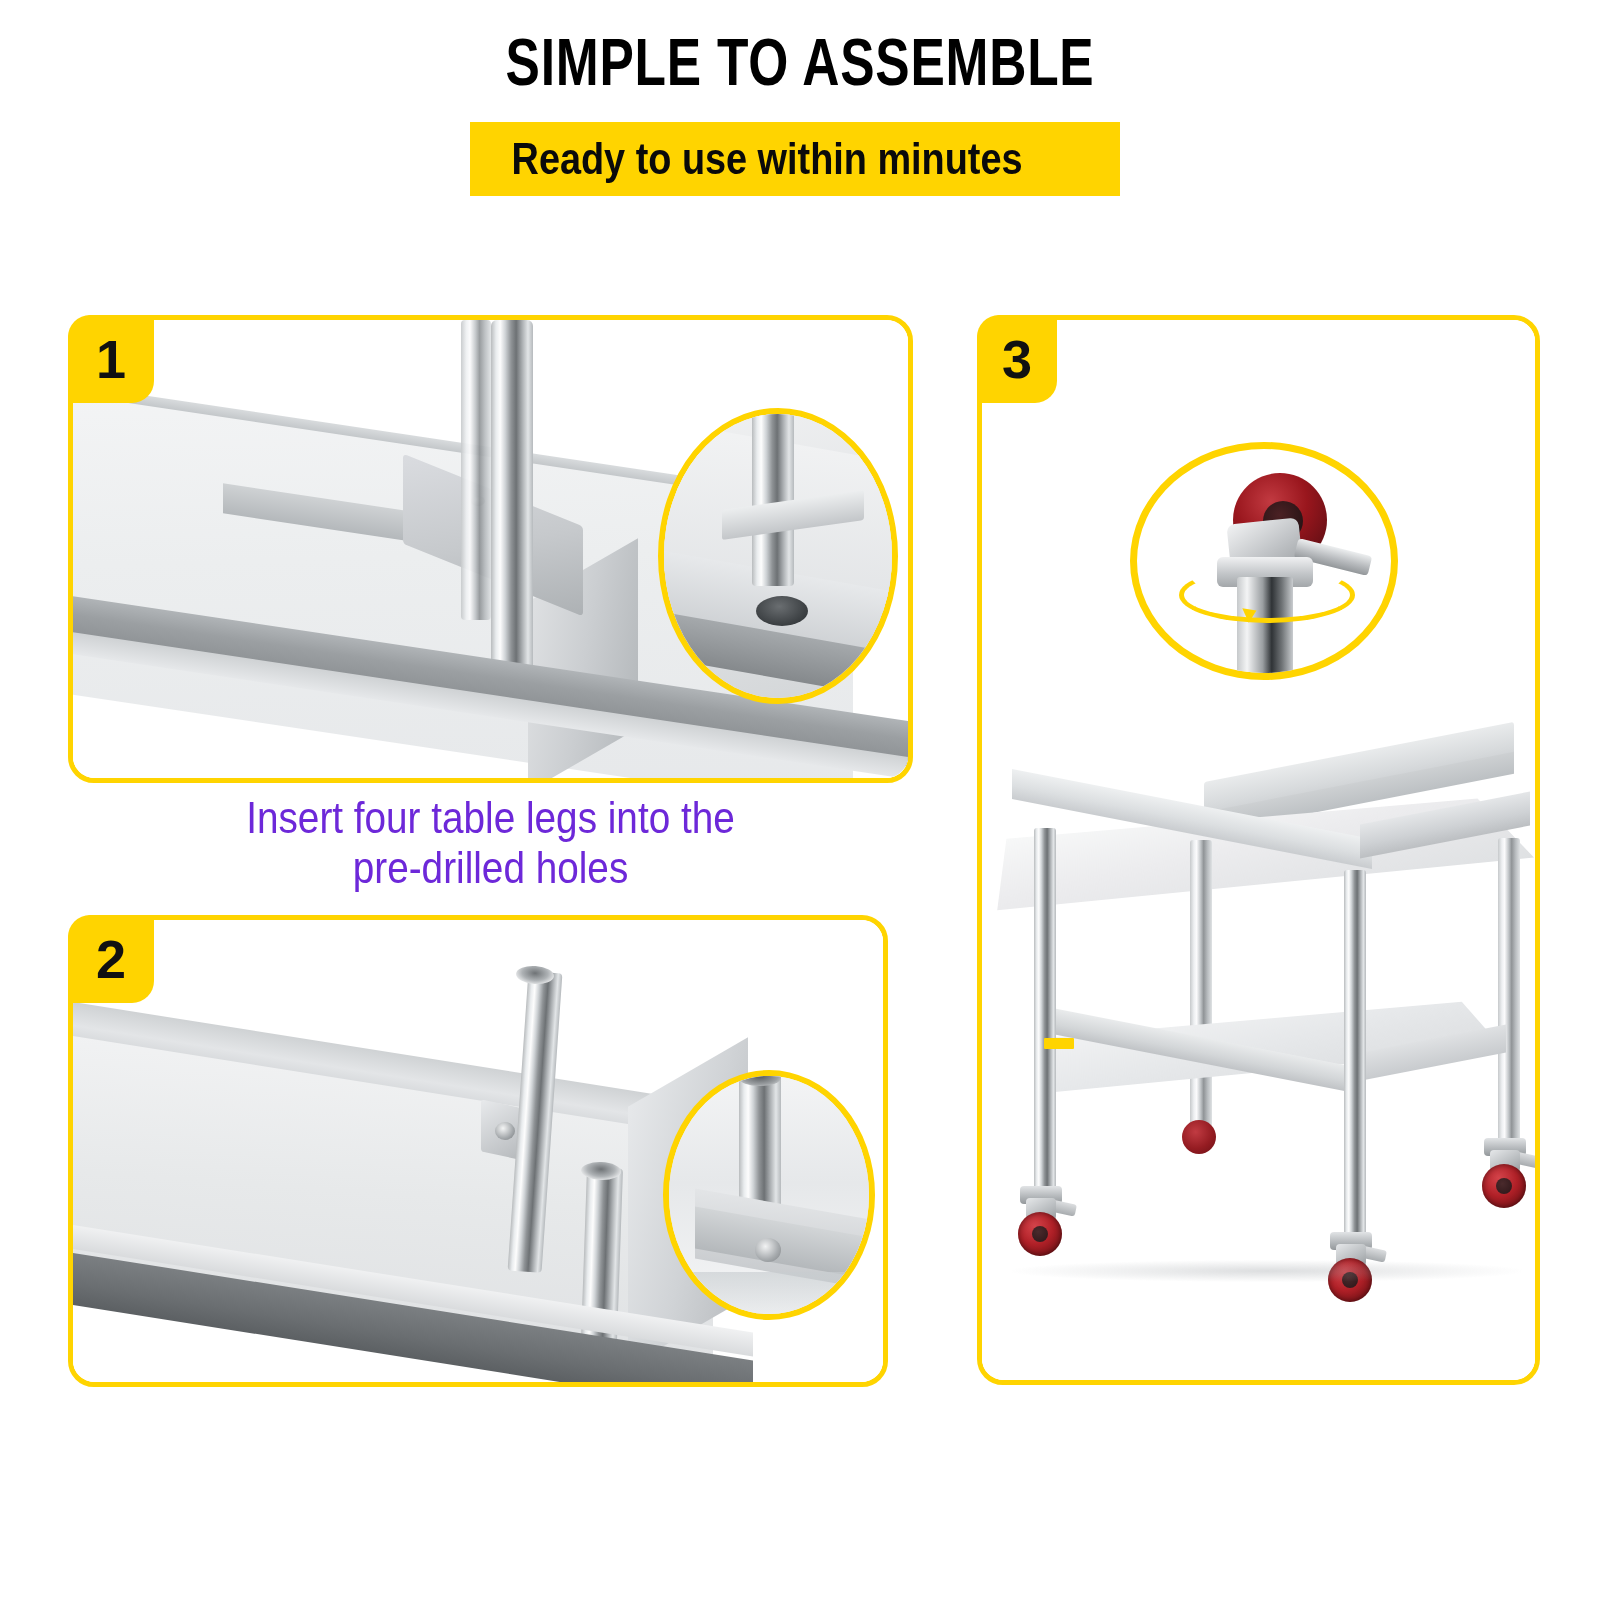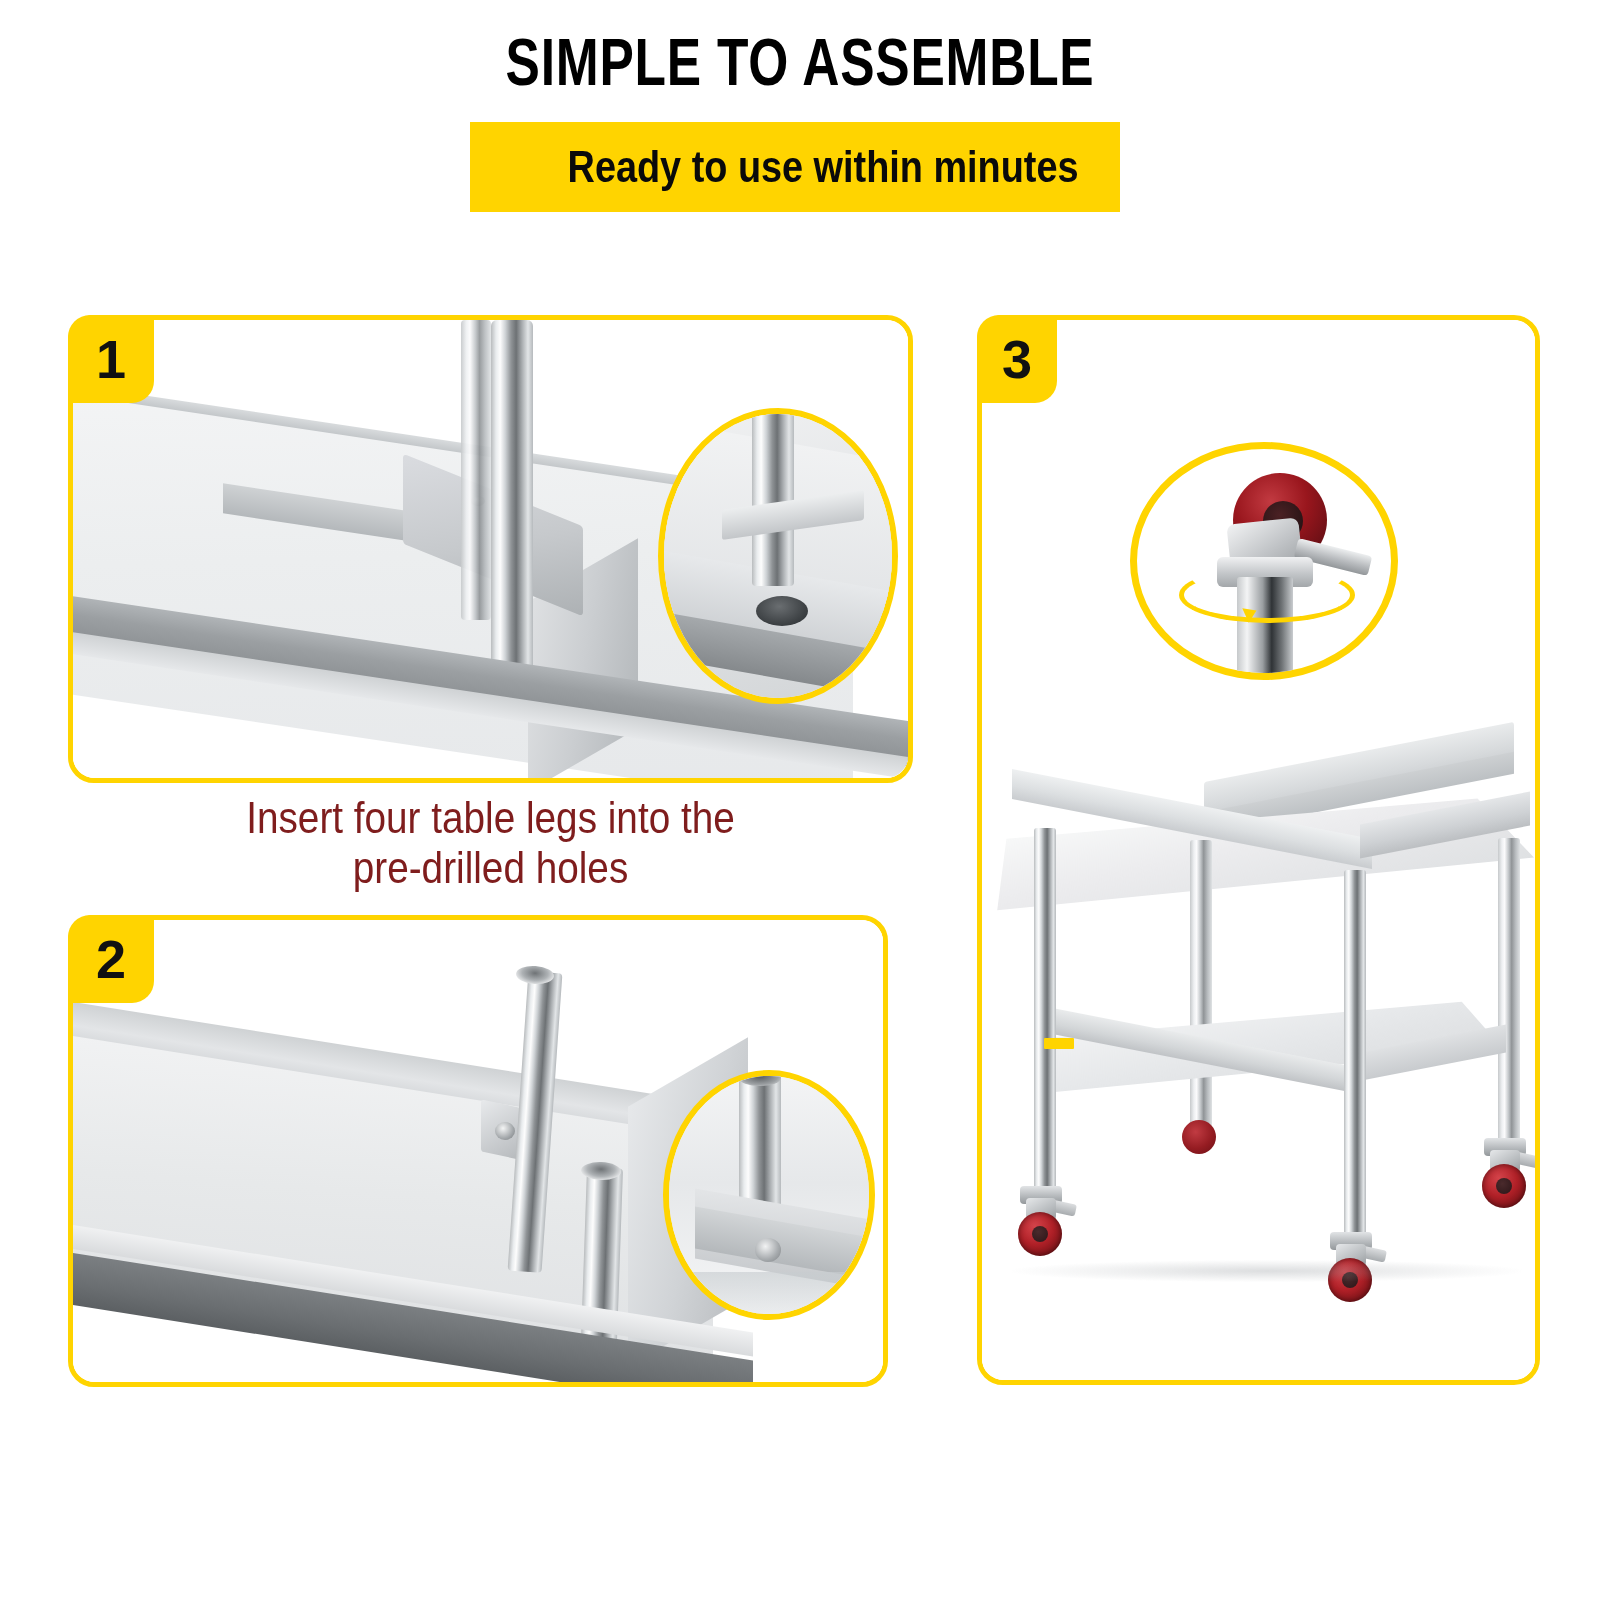--- a/index.html
+++ b/index.html
@@ -19,23 +19,23 @@
     font-weight: 700;
     font-size: 66px;
     letter-spacing: 1px;
     color: #000;
     transform: scaleX(0.78);
     transform-origin: center top;
     white-space: nowrap;
   }
   .subtitle-banner {
     position: absolute; left: 470px; top: 122px;
-    width: 650px; height: 90px;
+    width: 650px; height: 74px;
     background: #FFD400;
-    display: flex; align-items: center; justify-content: flex-end;
+    display: flex; align-items: center; justify-content: flex-start;
   }
   .subtitle-text {
     font-family: "Liberation Sans", sans-serif;
     font-weight: 700; font-size: 44px; color: #0a0a0a;
     transform: scaleX(0.86); white-space: nowrap;
   }
 
   
   .panel {
     position: absolute;
@@ -66,21 +66,21 @@
   #panel2 .badge { width: 86px; height: 88px; font-size: 54px; }
   #panel3 { left: 977px; top: 315px;  width: 563px; height: 1070px; }
   #panel3 .badge { width: 80px; height: 88px; font-size: 54px; }
 
   
   .caption {
     position: absolute;
     text-align: center;
     font-family: "Liberation Sans", sans-serif;
     font-weight: 400;
-    color: #7f1d1d;
+    color: #6d28d9;
     line-height: 1.14;
   }
   .caption span { display: block; transform: scaleX(0.88); }
   #cap1 { left: 68px; top: 793px; width: 845px; font-size: 44px; }
   #cap2 { left: 68px; top: 1396px; width: 820px; font-size: 44px; }
   #cap3 { left: 955px; top: 1396px; width: 600px; font-size: 44px; }
 
   
   .scene { position: absolute; inset: 0; background: #ffffff; }
 

